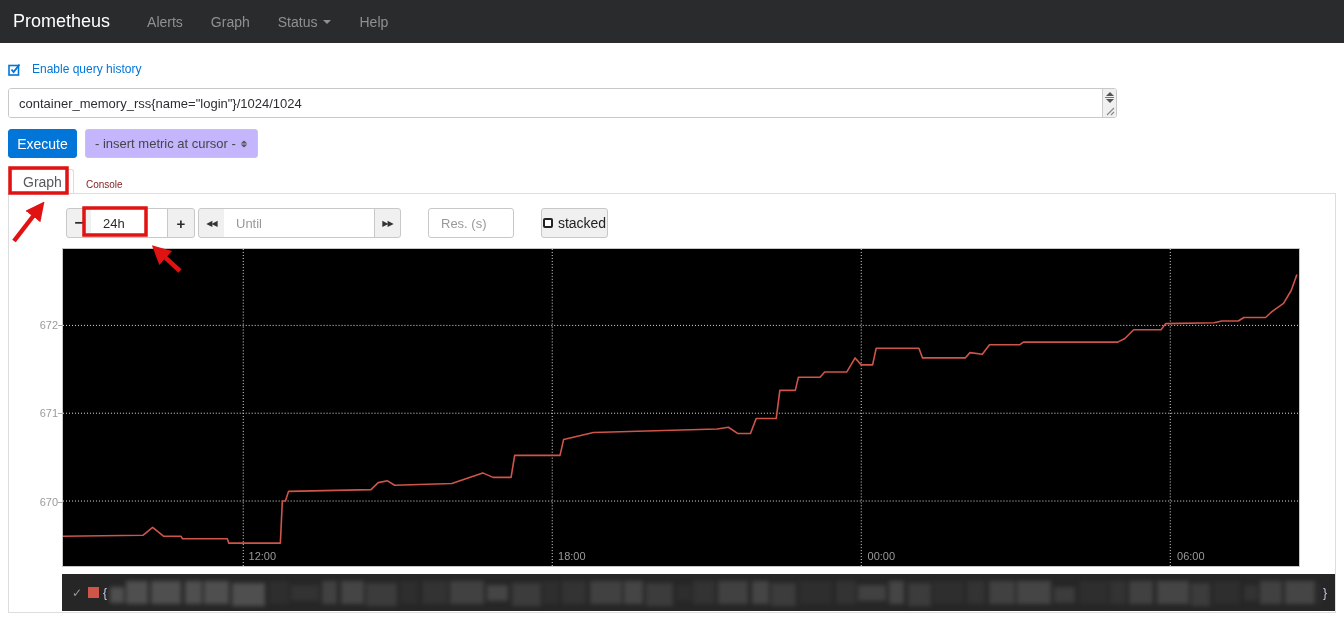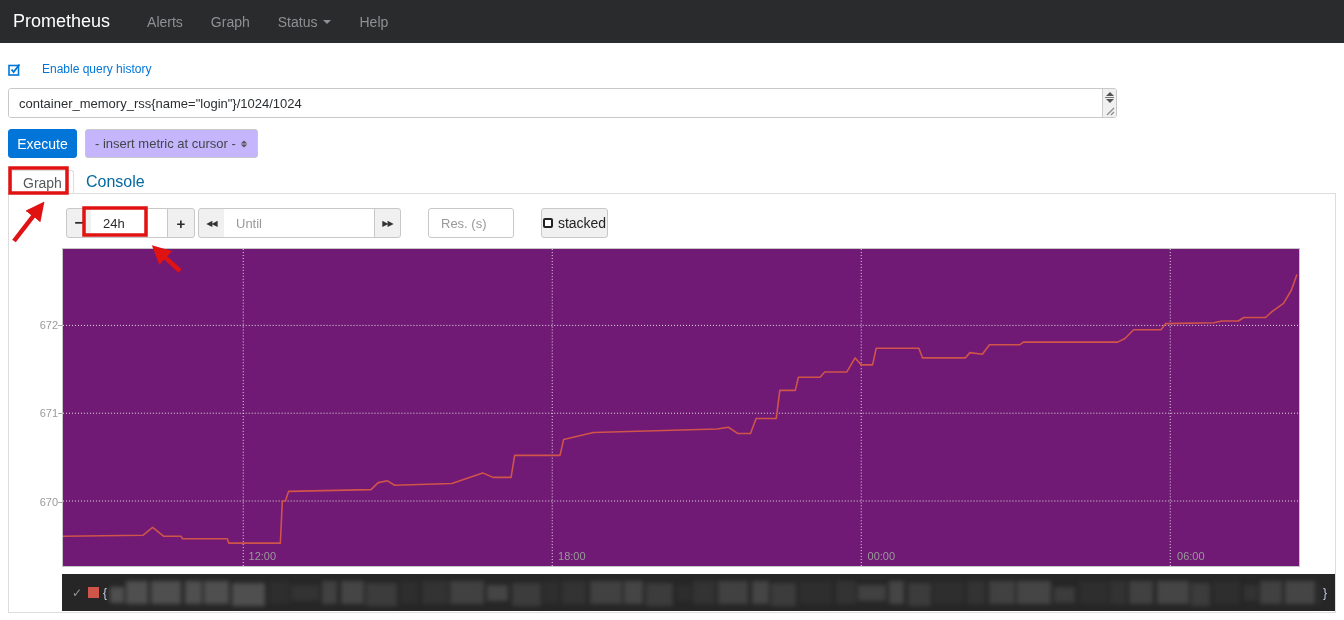--- a/index.html
+++ b/index.html
@@ -7,21 +7,21 @@
   body { font-family:"Liberation Sans","DejaVu Sans",sans-serif; background:#fff; color:#292b2c; overflow:hidden; }
   #page { position:relative; width:1184px; height:620px; background:#fff; }
 
   
   .navbar { position:absolute; left:0; top:0; width:1344px; height:43px; background:#292b2c; display:flex; align-items:center; padding-left:13px; }
   .brand { color:#ffffff; font-size:18px; margin-right:23px; cursor:pointer; }
   .nav-item { color:#8e9193; font-size:14px; padding:0 14px; cursor:pointer; display:flex; align-items:center; gap:6px; }
   .caret-down { display:inline-block; width:0; height:0; border-left:4px solid transparent; border-right:4px solid transparent; border-top:4px solid #8e9193; }
 
   
-  .qh-link { position:absolute; left:8px; top:62px; color:#0275d8; font-size:12px; display:flex; align-items:center; gap:21px; cursor:pointer; }
+  .qh-link { position:absolute; left:8px; top:62px; color:#0275d8; font-size:12px; display:flex; align-items:center; gap:11px; cursor:pointer; }
 
   
   .query-row { position:absolute; left:8px; top:88px; width:1109px; height:30px; border:1px solid #c8c8c8; border-radius:3px; display:flex; background:#fff; overflow:hidden; }
   .query-input { flex:1; border:none; outline:none; font-family:"Liberation Sans","DejaVu Sans",sans-serif; font-size:13px; color:#2b2f32; padding:0 10px; }
   .query-side { width:14px; background:#f0f0f0; border-left:1px solid #ccc; position:relative; }
   .spinner { position:absolute; top:1px; left:0; width:13px; height:15px; display:flex; flex-direction:column; align-items:center; justify-content:center; gap:1px; cursor:pointer; }
   .tri-up   { width:0; height:0; border-left:4px solid transparent; border-right:4px solid transparent; border-bottom:4px solid #555; }
   .tri-down { width:0; height:0; border-left:4px solid transparent; border-right:4px solid transparent; border-top:4px solid #555; }
   .spin-div { width:9px; height:1px; background:#777; }
   .grip { position:absolute; bottom:1px; right:1px; cursor:nwse-resize; }
@@ -32,42 +32,42 @@
   
   .execute-btn { position:absolute; left:8px; top:129px; width:69px; height:29px; background:#0275d8; color:#fff; border:1px solid #0275d8; border-radius:3px; font-size:14px; cursor:pointer; font-family:inherit; }
   .metric-dd { position:absolute; left:85px; top:129px; width:173px; height:29px; border:1px solid #c8c8c8; border-radius:3px; background:#c4b5fd; display:flex; align-items:center; padding:0 9px; font-size:13px; color:#43474a; cursor:pointer; }
   .dd-caret { margin-left:auto; display:flex; flex-direction:column; align-items:center; gap:0; }
   .dd-caret .tri-up { transform:scale(.8); }
   .dd-caret .tri-down { transform:scale(.8); }
 
   
   .tabs { position:absolute; left:11px; top:169px; display:flex; align-items:flex-end; }
   .tab-graph { font-size:14px; color:#55595c; background:#fff; padding:4px 11px 5px 11px; border:1px solid #ddd; border-bottom:none; border-radius:3px 3px 0 0; cursor:pointer; }
-  .tab-console { font-size:16px; color:#0369a1; padding:4px 12px 5px 12px; cursor:pointer; }
+  .tab-console { font-size:10px; color:#7f1d1d; padding:4px 12px 5px 12px; cursor:pointer; }
 
   
   .panel { position:absolute; left:8px; top:193px; width:1328px; height:420px; border:1px solid #ddd; background:#fff; }
 
   
   .ctl { position:absolute; height:30px; top:14px; font-size:13px; }
   .btn-ctl { background:#f0f0f0; border:1px solid #c8c8c8; color:#2b2b2b; cursor:pointer; font-family:inherit; }
   .in-ctl { border:1px solid #c8c8c8; color:#2b2b2b; font-family:inherit; outline:none; }
   .in-ctl::placeholder { color:#999; }
   #btn-minus { left:57px; width:26px; font-size:16px; font-weight:bold; border-radius:3px 0 0 3px; }
   #range-input { left:82px; width:77px; padding:0 12px; border-left:none; border-right:none; font-size:13px; }
   #btn-plus { left:158px; width:28px; font-size:15px; font-weight:bold; border-radius:0 3px 3px 0; }
   #btn-back { left:189px; width:27px; border-radius:3px 0 0 3px; font-size:8px; letter-spacing:-1px; color:#333; }
   #until-input { left:215px; width:151px; padding:0 12px; border-left:none; border-right:none; font-size:13px; }
   #btn-fwd { left:365px; width:27px; border-radius:0 3px 3px 0; font-size:8px; letter-spacing:-1px; color:#333; }
   #res-input { left:419px; width:86px; border-radius:3px; padding:0 12px; font-size:13px; }
   #stacked-btn { left:532px; width:67px; border-radius:3px; display:flex; align-items:center; justify-content:center; gap:5px; font-size:14px; color:#222; }
   .cb-square { width:10px; height:10px; border:2px solid #222; border-radius:2px; background:#fff; }
 
   
-  .chart-wrap { position:absolute; left:53px; top:54px; width:1238px; height:319px; border:1px solid #c6c6c6; background:#701a75; cursor:crosshair; }
+  .chart-wrap { position:absolute; left:53px; top:54px; width:1238px; height:319px; border:1px solid #c6c6c6; background:#000000; cursor:crosshair; }
   .chart-wrap svg { position:absolute; left:0; top:0; width:100%; height:100%; }
   .ytick-label { position:absolute; width:30px; text-align:right; font-size:11px; color:#9a9a9a; }
   .ytick-mark { position:absolute; width:4px; height:1px; background:#aaa; }
   .xtick-label { position:absolute; font-size:11px; color:#9a9a9a; bottom:4px; }
 
   
   .legend { position:absolute; left:53px; top:380px; width:1273px; height:37px; background:#262626; display:flex; align-items:center; padding:0 8px 0 10px; }
   .legend-check { color:#9b9b9b; font-size:12px; margin-right:6px; }
   .legend-swatch { width:11px; height:11px; background:#cf544a; margin-right:4px; flex:none; }
   .legend-brace { color:#c7cdea; font-size:12px; }

